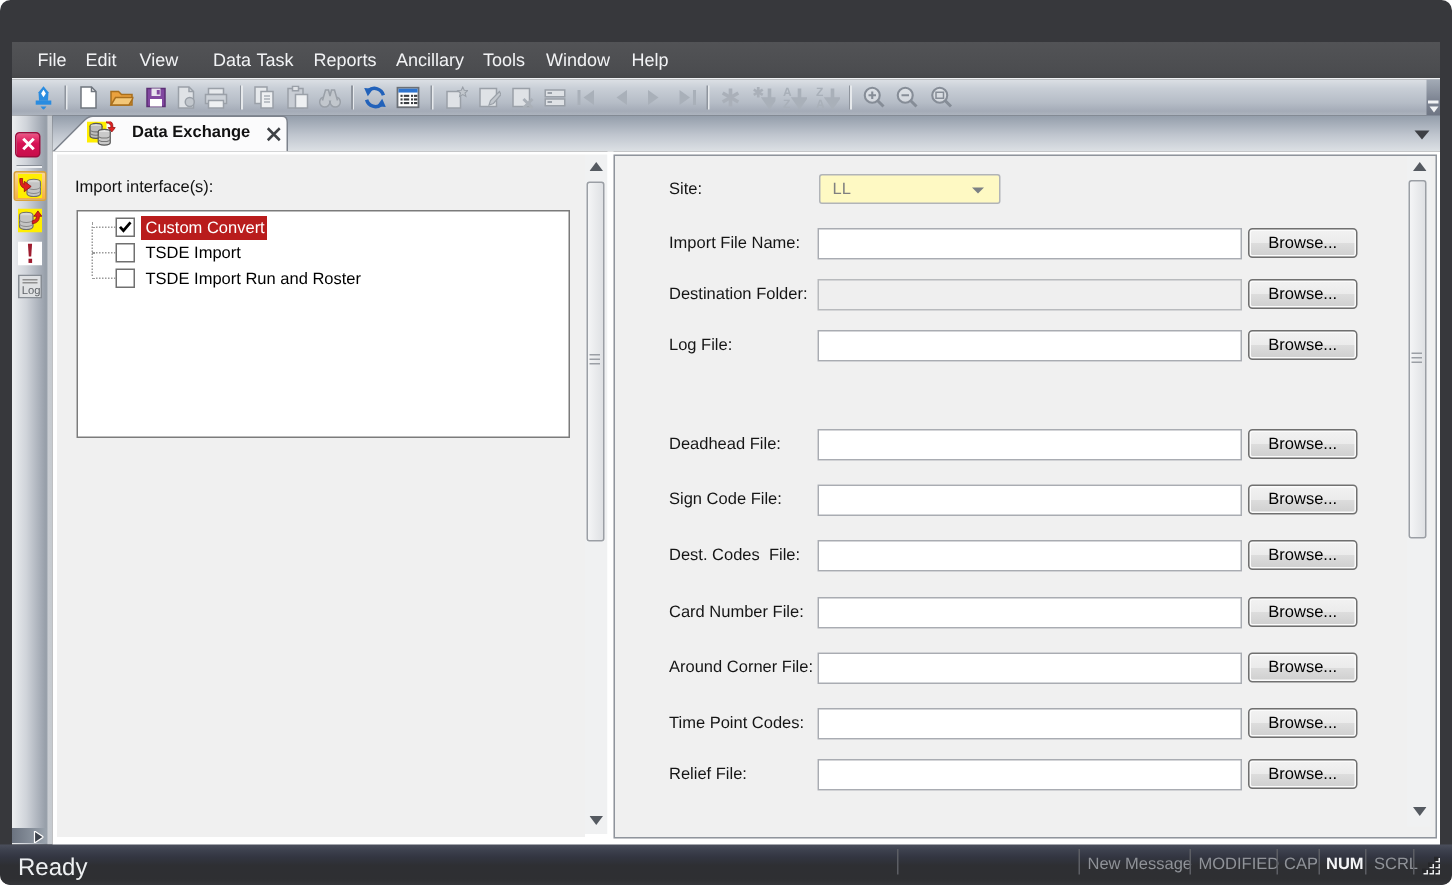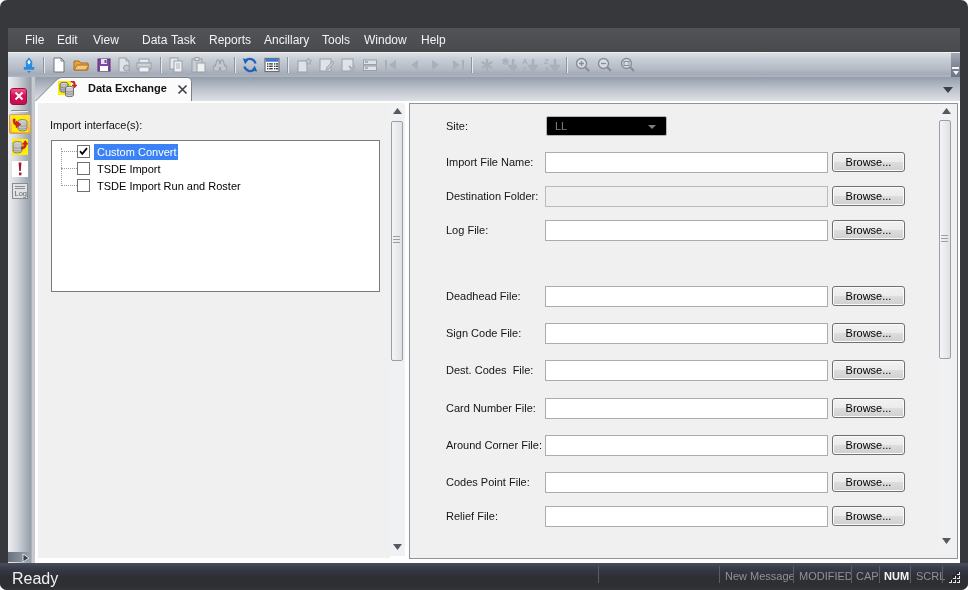--- a/index.html
+++ b/index.html
@@ -57,40 +57,40 @@
   #content { position:absolute; left:35px; top:101px; width:925px; height:568px; background:#ffffff; }
 
   #leftpane { position:absolute; left:3px; top:2px; width:352px; height:455px; background:#f0f0f0; }
   #lp-label { position:absolute; left:12px; top:16px; font-size:11px; color:#111; }
   #listbox { position:absolute; left:13px; top:37px; width:329px; height:152px;
     background:#fff; border:1px solid #7b7b7b; }
   .trow { position:absolute; left:0; height:16px; font-size:11px; }
   .cb { position:absolute; width:13px; height:13px; background:#fff; border:1px solid #707070; }
   .dot-h { position:absolute; height:1px; border-top:1px dotted #9a9a9a; }
   .dot-v { position:absolute; width:1px; border-left:1px dotted #9a9a9a; }
-  #sel { position:absolute; background:#3b82f6; color:#fff; font-size:11px; }
+  #sel { position:absolute; background:#b91c1c; color:#fff; font-size:11px; }
 
   .vsb { position:absolute; background:#f0f1f2; }
   .sb-thumb { position:absolute; left:1px; width:12px; border:1px solid #9b9fa5; border-radius:2px;
     background:linear-gradient(90deg,#f4f5f6,#dfe1e4); }
   .sb-grip { position:absolute; left:3px; width:7px; height:1px; background:#9b9fa5; }
   .sb-arrow { position:absolute; }
 
   #splitter { position:absolute; left:370px; top:0px; width:4px; height:462px; background:#fff; }
 
   #rightpane { position:absolute; left:374px; top:2px; width:549px; height:456px;
     background:#f0f0f0; border:1px solid #8f949c; }
   .flabel { position:absolute; left:36px; font-size:11px; color:#151515; line-height:21px; }
   .finput { position:absolute; left:135px; width:283px; height:21px; background:#fff; border:1px solid #a9acb2; }
   .finput.dis { background:#efefef; border:1px solid #b8babd; }
   .fbtn { position:absolute; left:422px; width:73px; height:20px; border:1px solid #707070; border-radius:3px;
     background:linear-gradient(#f2f2f2 0%,#ebebeb 50%,#dddddd 50%,#cfcfcf 100%);
     font-size:11px; color:#000; text-align:center; line-height:18px;
     box-shadow:inset 0 0 0 1px #fbfbfb; }
-  #combo { position:absolute; left:136px; top:12px; width:121px; height:20px; background:#000000;
+  #combo { position:absolute; left:136px; top:12px; width:121px; height:20px; background:#fef9c3;
     border:1px solid #b1b4b8; border-radius:2px; }
   #combo .val { position:absolute; left:8px; top:3px; font-size:11px; color:#808080; }
   #combo .arr { position:absolute; right:10px; top:8px; width:0; height:0;
     border-left:4px solid transparent; border-right:4px solid transparent; border-top:4px solid #7c8084; }
 
   
   #statusbar { position:absolute; left:0; top:563px; width:968px; height:27px;
     background:linear-gradient(#4b4f5c 0%, #3d414e 14%, #333642 30%, #2e2f33 52%, #2e2f32 85%, #35363a 100%); }
   #ready { position:absolute; left:12px; top:7px; font-size:16px; color:#eef0f2; }
   .st { position:absolute; top:7px; font-size:11px; color:#8f9298; }
@@ -479,21 +479,21 @@
       <div class="fbtn" style="top:256px">Browse...</div>
 
       <div class="flabel" style="top:294px">Card Number File:</div>
       <div class="finput" style="top:294px"></div>
       <div class="fbtn" style="top:294px">Browse...</div>
 
       <div class="flabel" style="top:331px">Around Corner File:</div>
       <div class="finput" style="top:331px"></div>
       <div class="fbtn" style="top:331px">Browse...</div>
 
-      <div class="flabel" style="top:368px">Codes Point File:</div>
+      <div class="flabel" style="top:368px">Time Point Codes:</div>
       <div class="finput" style="top:368px"></div>
       <div class="fbtn" style="top:368px">Browse...</div>
 
       <div class="flabel" style="top:402px">Relief File:</div>
       <div class="finput" style="top:402px"></div>
       <div class="fbtn" style="top:402px">Browse...</div>
     </div>
 
     <div class="vsb" id="rsb" style="left:903px; top:3px; width:16px; height:447px;">
       <svg class="sb-arrow" style="left:4px;top:4px" width="9" height="6" viewBox="0 0 9 6">

